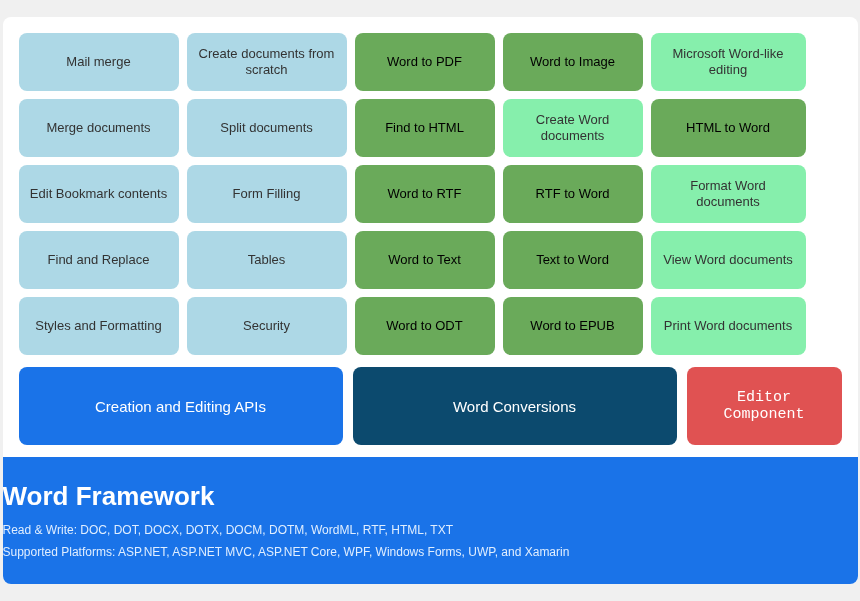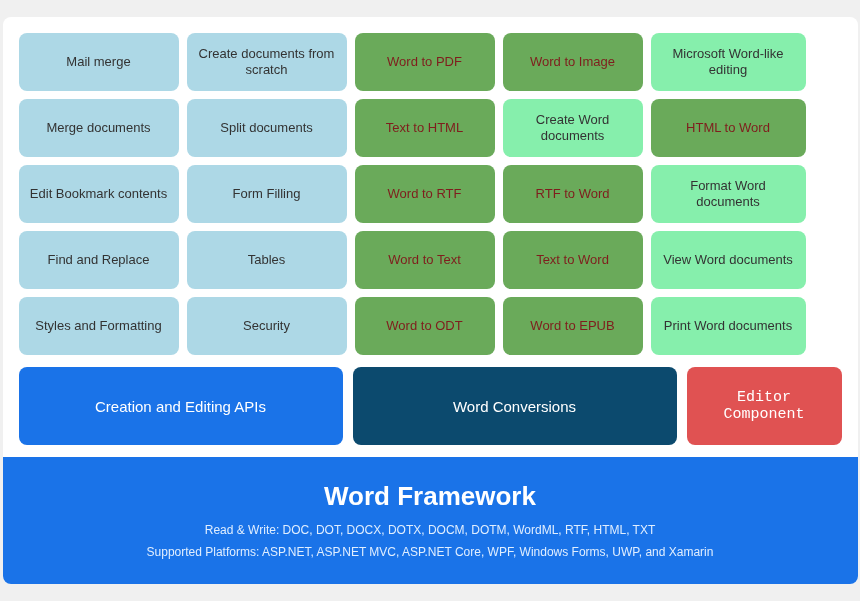--- a/index.html
+++ b/index.html
@@ -17,21 +17,21 @@
       overflow: hidden;
       width: 855px;
       padding: 16px 16px 0 16px;
     }
     .btn-blue {
       background: #add8e6;
       color: #333;
     }
     .btn-green {
       background: #6aaa5a;
-      color: #7f1d1d;
+      color: #000000;
     }
     .btn-peach {
       background: #86efac;
       color: #333;
     }
 
     .section-btns {
       display: flex;
       gap: 10px;
       margin-bottom: 12px;
@@ -65,21 +65,20 @@
       padding: 22px 16px;
       font-size: 15px;
       cursor: pointer;
       width: 155px;
       text-align: center;
       font-family: Liberation Mono, monospace;
     }
     .footer {
       background: #1a73e8;
       color: white;
-      text-align: center;
       padding: 24px 0 20px;
       margin: 0 -16px;
     }
     .footer-title {
       font-size: 26px;
       font-weight: bold;
       margin-bottom: 8px;
     }
     .footer-sub {
       font-size: 12px;
@@ -115,21 +114,21 @@
   <div class="main-grid">
 
     <div class="cell btn-blue">Mail merge</div>
     <div class="cell btn-blue">Create documents from scratch</div>
     <div class="cell btn-green">Word to PDF</div>
     <div class="cell btn-green">Word to Image</div>
     <div class="cell btn-peach">Microsoft Word-like editing</div>
 
     <div class="cell btn-blue">Merge documents</div>
     <div class="cell btn-blue">Split documents</div>
-    <div class="cell btn-green">Text to HTML</div>
+    <div class="cell btn-green">Find to HTML</div>
     <div class="cell btn-peach">Create Word documents</div>
     <div class="cell btn-green">HTML to Word</div>
 
     <div class="cell btn-blue">Edit Bookmark contents</div>
     <div class="cell btn-blue">Form Filling</div>
     <div class="cell btn-green">Word to RTF</div>
     <div class="cell btn-green">RTF to Word</div>
     <div class="cell btn-peach">Format Word documents</div>
 
     <div class="cell btn-blue">Find and Replace</div>

